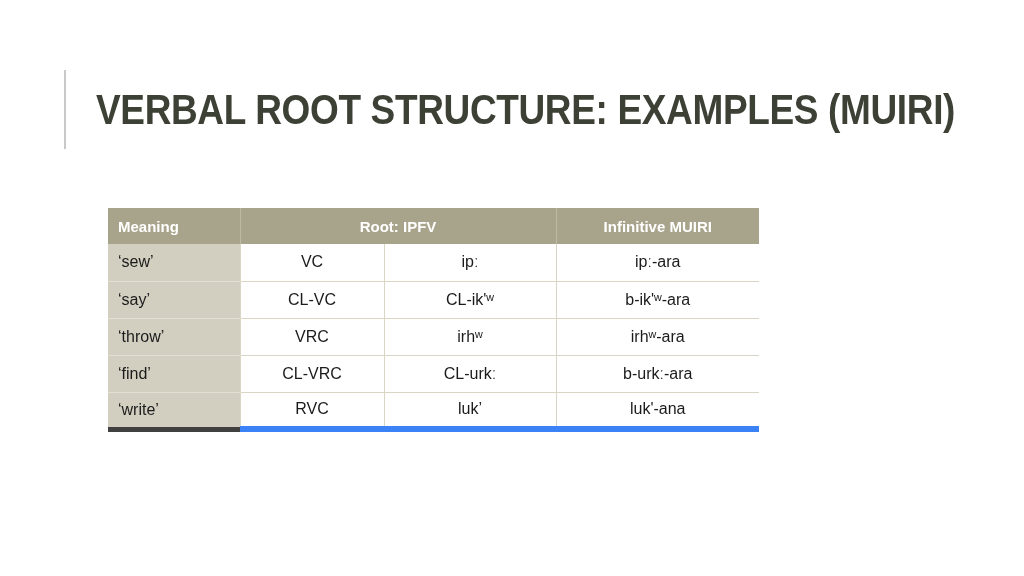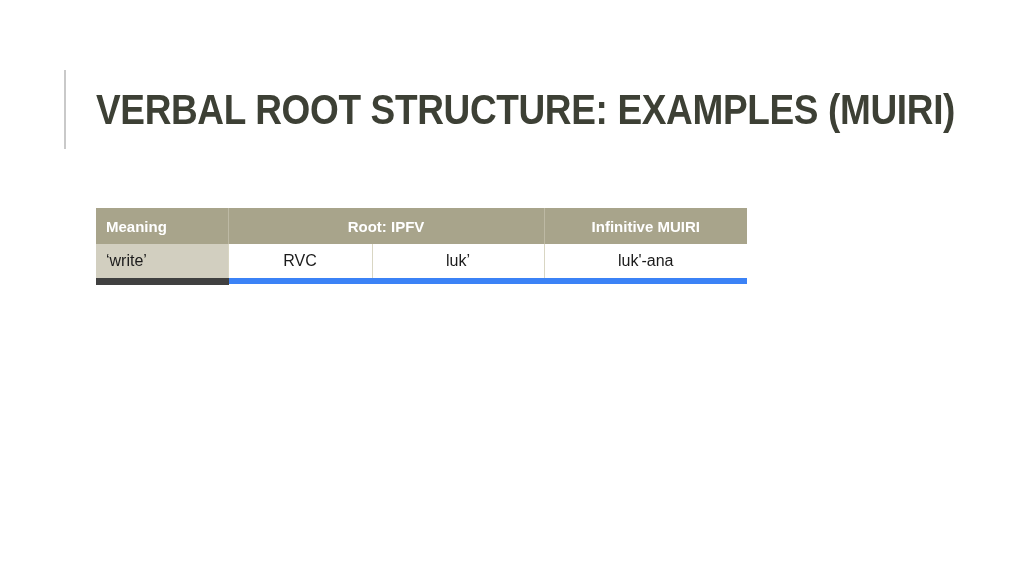--- a/index.html
+++ b/index.html
@@ -40,21 +40,21 @@
     color: #3d4035;
     white-space: nowrap;
     transform: scaleX(0.86);
     transform-origin: left center;
     line-height: 1.05;
   }
 
   
   .table-wrap {
     position: absolute;
-    left: 96px;
+    left: 108px;
     top: 208px;
     width: 651px;
   }
   table.data-table {
     border-collapse: collapse;
     width: 651px;
     table-layout: fixed;
   }
   table.data-table col.c1 { width: 132px; }
   table.data-table col.c2 { width: 144px; }
@@ -95,21 +95,21 @@
   }
   tbody tr:last-child td {
     border-bottom: 6px solid #3b82f6;
   }
   tbody td.col-meaning {
     background: #d2cfc0;
     text-align: left;
     border-bottom: 1px solid #e2e0d4;
   }
   tbody tr:last-child td.col-meaning {
-    border-bottom: 7px solid #404040;
+    border-bottom: 5px solid #404040;
   }
   tbody td.col-form {
     text-align: center;
     border-left: 1px solid #d9d6c3;
   }
 </style>
 </head>
 <body>
 
 <div class="title-block">
@@ -127,20 +127,44 @@
     </colgroup>
     <thead>
       <tr>
         <th class="h-meaning">Meaning</th>
         <th class="h-root" colspan="2">Root: IPFV</th>
         <th class="h-inf">Infinitive MUIRI</th>
       </tr>
     </thead>
     <tbody>
       <tr>
+        <td class="col-meaning">‘sew’</td>
+        <td class="col-form">VC</td>
+        <td class="col-form">ipː</td>
+        <td class="col-form">ipː-ara</td>
+      </tr>
+      <tr>
+        <td class="col-meaning">‘say’</td>
+        <td class="col-form">CL-VC</td>
+        <td class="col-form">CL-ik'ʷ</td>
+        <td class="col-form">b-ik'ʷ-ara</td>
+      </tr>
+      <tr>
+        <td class="col-meaning">‘throw’</td>
+        <td class="col-form">VRC</td>
+        <td class="col-form">irhʷ</td>
+        <td class="col-form">irhʷ-ara</td>
+      </tr>
+      <tr>
+        <td class="col-meaning">‘find’</td>
+        <td class="col-form">CL-VRC</td>
+        <td class="col-form">CL-urkː</td>
+        <td class="col-form">b-urkː-ara</td>
+      </tr>
+      <tr>
         <td class="col-meaning">‘write’</td>
         <td class="col-form">RVC</td>
         <td class="col-form">luk’</td>
         <td class="col-form">luk'-ana</td>
       </tr>
     </tbody>
   </table>
 </div>
 
 </body></html>

